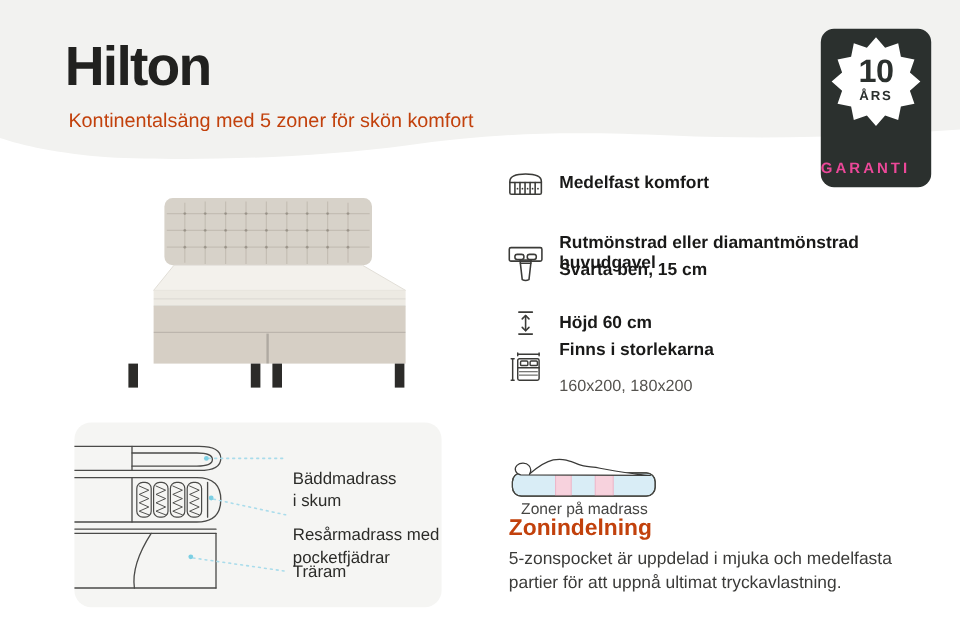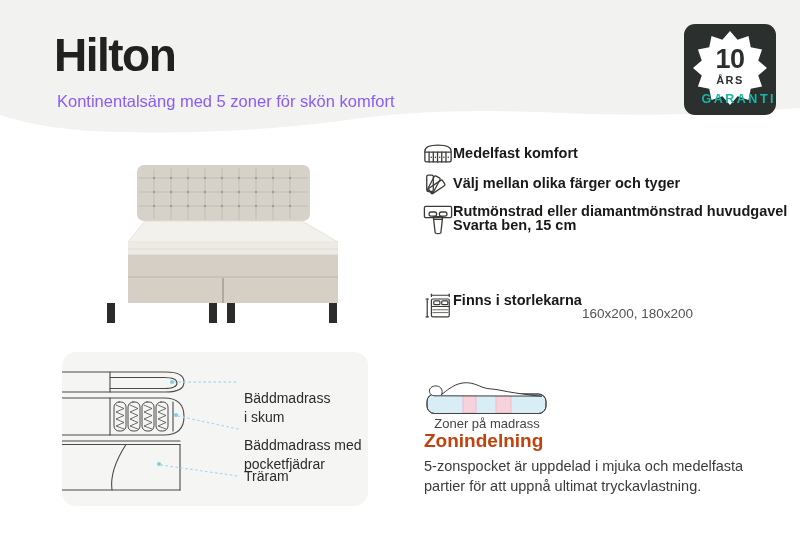--- a/index.html
+++ b/index.html
@@ -3,31 +3,31 @@
 <meta charset="utf-8">
 <style>
   html,body{margin:0;padding:0;}
   body{font-family:"Liberation Sans", sans-serif; background:#ffffff;}
   .page{position:relative;width:800px;height:533px;background:#ffffff;overflow:hidden;padding-left:44px;}
   .abs{position:absolute;}
   .preline{white-space:pre-line;margin-top:24px;}
 
   
   .title{left:54px;top:28px;font-size:46px;font-weight:bold;color:#21211f;letter-spacing:-1.5px;}
-  .subtitle{left:57px;top:92px;font-size:16.5px;color:#8b5cf6;}
-
-  
-  .badge{left:684px;top:24px;width:92px;height:91px;background:#2b302e;border-radius:11px;}
+  .subtitle{left:57px;top:92px;font-size:16.5px;color:#c2410c;}
+
+  
+  .badge{left:684px;top:24px;width:92px;height:132px;background:#2b302e;border-radius:11px;}
   .badge-star{left:8px;top:6px;width:76px;height:76px;}
   .badge-num{left:8px;top:20px;width:76px;text-align:center;font-size:27px;font-weight:bold;color:#2b302e;letter-spacing:-0.5px;}
   .badge-unit{left:8px;top:50px;width:76px;text-align:center;font-size:11px;font-weight:bold;color:#2b302e;letter-spacing:1.5px;}
-  .badge-label{left:0;bottom:9px;width:92px;text-align:right;font-size:12.5px;font-weight:bold;color:#14b8a6;letter-spacing:2.5px;}
-
-  
-  .feat-row{left:422px;width:372px;height:26px;display:flex;align-items:center;}
+  .badge-label{left:0;bottom:9px;width:92px;text-align:left;font-size:12.5px;font-weight:bold;color:#ec4899;letter-spacing:2.5px;}
+
+  
+  .feat-row{left:422px;width:372px;height:26px;display:flex;align-items:center;gap:13px;}
   .feat-icon{width:31px;height:26px;flex:0 0 31px;display:flex;align-items:center;justify-content:center;}
   .feat-label{font-size:14.5px;font-weight:bold;color:#191918;}
   .feat-sub{font-size:13.5px;color:#55534f;margin-top:14px;}
 
   
   .card{left:62px;top:352px;width:306px;height:154px;background:#f5f5f3;border-radius:14px;}
   .cs-label{left:182px;font-size:14px;line-height:19px;color:#2b2b28;}
 
   
   .zone-caption{left:425px;top:416px;width:124px;text-align:center;font-size:13px;color:#454543;}
@@ -133,30 +133,20 @@
             <circle cx="13.2" cy="16.5" r="0.8"></circle>
             <circle cx="17.8" cy="16.5" r="0.8"></circle>
             <circle cx="22.2" cy="16.5" r="0.8"></circle>
             <circle cx="27" cy="16.5" r="0.8"></circle>
           </g>
       </svg>
     </span>
     <span class="feat-label">Medelfast komfort</span>
   </div>
 
-  <div class="abs feat-row" style="top:170px">
-    <span class="feat-icon">
-      <svg width="30" height="25" viewBox="0 0 32 25" fill="none" stroke="#3b3b38" stroke-width="1.4" stroke-linecap="round" stroke-linejoin="round">
-        <rect x="4" y="3.5" width="7" height="17.5" rx="1.5"></rect>
-        <rect x="4" y="3.5" width="7" height="17.5" rx="1.5" transform="rotate(28 7.5 21)"></rect>
-        <rect x="4" y="3.5" width="7" height="17.5" rx="1.5" transform="rotate(56 7.5 21)"></rect>
-      </svg>
-    </span>
-    <span class="feat-label">Välj mellan olika färger och tyger</span>
-  </div>
 
   <div class="abs feat-row" style="top:198px">
     <span class="feat-icon">
       <svg width="30" height="25" viewBox="0 0 32 25" fill="none" stroke="#3b3b38" stroke-width="1.4" stroke-linecap="round" stroke-linejoin="round">
         <rect x="1.5" y="7" width="29" height="12" rx="1.5"></rect>
         <rect x="6.5" y="13" width="8" height="4.5" rx="2"></rect>
         <rect x="17.5" y="13" width="8" height="4.5" rx="2"></rect>
       </svg>
     </span>
     <span class="feat-label">Rutmönstrad eller diamantmönstrad huvudgavel</span>
@@ -165,39 +155,51 @@
   <div class="abs feat-row" style="top:212px">
     <span class="feat-icon">
       <svg width="30" height="25" viewBox="0 0 32 25" fill="none" stroke="#3b3b38" stroke-width="1.4" stroke-linecap="round" stroke-linejoin="round">
         <path d="M11,3 H21 L19,20.5 Q16,22 13,20.5 Z"></path>
         <line x1="11.4" y1="6" x2="20.6" y2="6"></line>
       </svg>
     </span>
     <span class="feat-label">Svarta ben, 15 cm</span>
   </div>
 
+  <div class="abs feat-row" style="top:256px">
+    <span class="feat-icon">
+      <svg width="30" height="25" viewBox="0 0 32 25" fill="none" stroke="#3b3b38" stroke-width="1.4" stroke-linecap="round" stroke-linejoin="round">
+        <line x1="10" y1="2.5" x2="22" y2="2.5"></line>
+        <line x1="10" y1="22" x2="22" y2="22"></line>
+        <line x1="16" y1="5.5" x2="16" y2="19"></line>
+        <path d="M13,8.5 L16,5.5 L19,8.5"></path>
+        <path d="M13,16 L16,19 L19,16"></path>
+      </svg>
+    </span>
+    <span class="feat-label">Höjd 60 cm</span>
+  </div>
 
   <div class="abs feat-row" style="top:287px;height:38px">
     <span class="feat-icon">
       <svg width="30" height="29" viewBox="0 0 32 30" fill="none" stroke="#3b3b38" stroke-width="1.3" stroke-linecap="round" stroke-linejoin="round">
         <rect x="9" y="7" width="19" height="19" rx="1.5"></rect>
         <rect x="11.5" y="9" width="6.5" height="4" rx="1"></rect>
         <rect x="20" y="9" width="6.5" height="4" rx="1"></rect>
         <line x1="9" y1="15" x2="28" y2="15"></line>
         <line x1="10.5" y1="18.5" x2="26.5" y2="18.5" stroke-width="0.8"></line>
         <line x1="10.5" y1="21.5" x2="26.5" y2="21.5" stroke-width="0.8"></line>
         <line x1="9" y1="3" x2="28" y2="3"></line>
           <line x1="9" y1="1.8" x2="9" y2="4.2"></line>
           <line x1="28" y1="1.8" x2="28" y2="4.2"></line>
         <line x1="4.5" y1="7" x2="4.5" y2="26"></line>
           <line x1="3.2" y1="7" x2="5.8" y2="7"></line>
           <line x1="3.2" y1="26" x2="5.8" y2="26"></line>
       </svg>
     </span>
-    <span style="display:flex;flex-direction:row;">
+    <span style="display:flex;flex-direction:column;">
       <span class="feat-label">Finns i storlekarna</span>
       <span class="feat-sub">160x200, 180x200</span>
     </span>
   </div>
 
   <div class="abs card">
     <svg class="abs" style="left:0;top:0" width="306" height="154" viewBox="0 0 306 154">
       <g fill="none" stroke="#4a4a48" stroke-width="1.1" stroke-linecap="round">
 
         <path d="M0,20 H104 Q122,20 122,30 Q122,40 104,40 H0"></path>
@@ -233,21 +235,21 @@
         <line x1="99" y1="113" x2="176" y2="124"></line>
       </g>
       <g fill="#7ccfe3">
         <circle cx="110" cy="30" r="2"></circle>
         <circle cx="114" cy="63" r="2"></circle>
         <circle cx="97" cy="112" r="2"></circle>
       </g>
     </svg>
     <div class="abs cs-label preline" style="top:13px">Bäddmadrass
 i skum</div>
-    <div class="abs cs-label preline" style="top:60px">Bäddmadrass med
+    <div class="abs cs-label preline" style="top:60px">Resårmadrass med
 pocketfjädrar</div>
     <div class="abs cs-label" style="top:115px">Träram</div>
   </div>
 
   <svg class="abs" style="left:425px;top:362px" width="124" height="54" viewBox="0 0 124 54">
     <rect x="2" y="32" width="119" height="19.5" rx="7.5" fill="#d9edf6" stroke="#44443f" stroke-width="1"></rect>
     <rect x="38" y="32.8" width="13" height="18" fill="#f7d2dd" stroke="#edb3c6" stroke-width="0.8"></rect>
     <rect x="71" y="32.8" width="15" height="18" fill="#f7d2dd" stroke="#edb3c6" stroke-width="0.8"></rect>
     <rect x="2" y="32" width="119" height="19.5" rx="7.5" fill="none" stroke="#44443f" stroke-width="1"></rect>
     <path d="M9,33.8 C4.5,33 3,28.5 5.8,25.8 C8.5,23.2 13.5,23.3 15.8,26 C17.6,28.2 17.5,31 16.2,33

